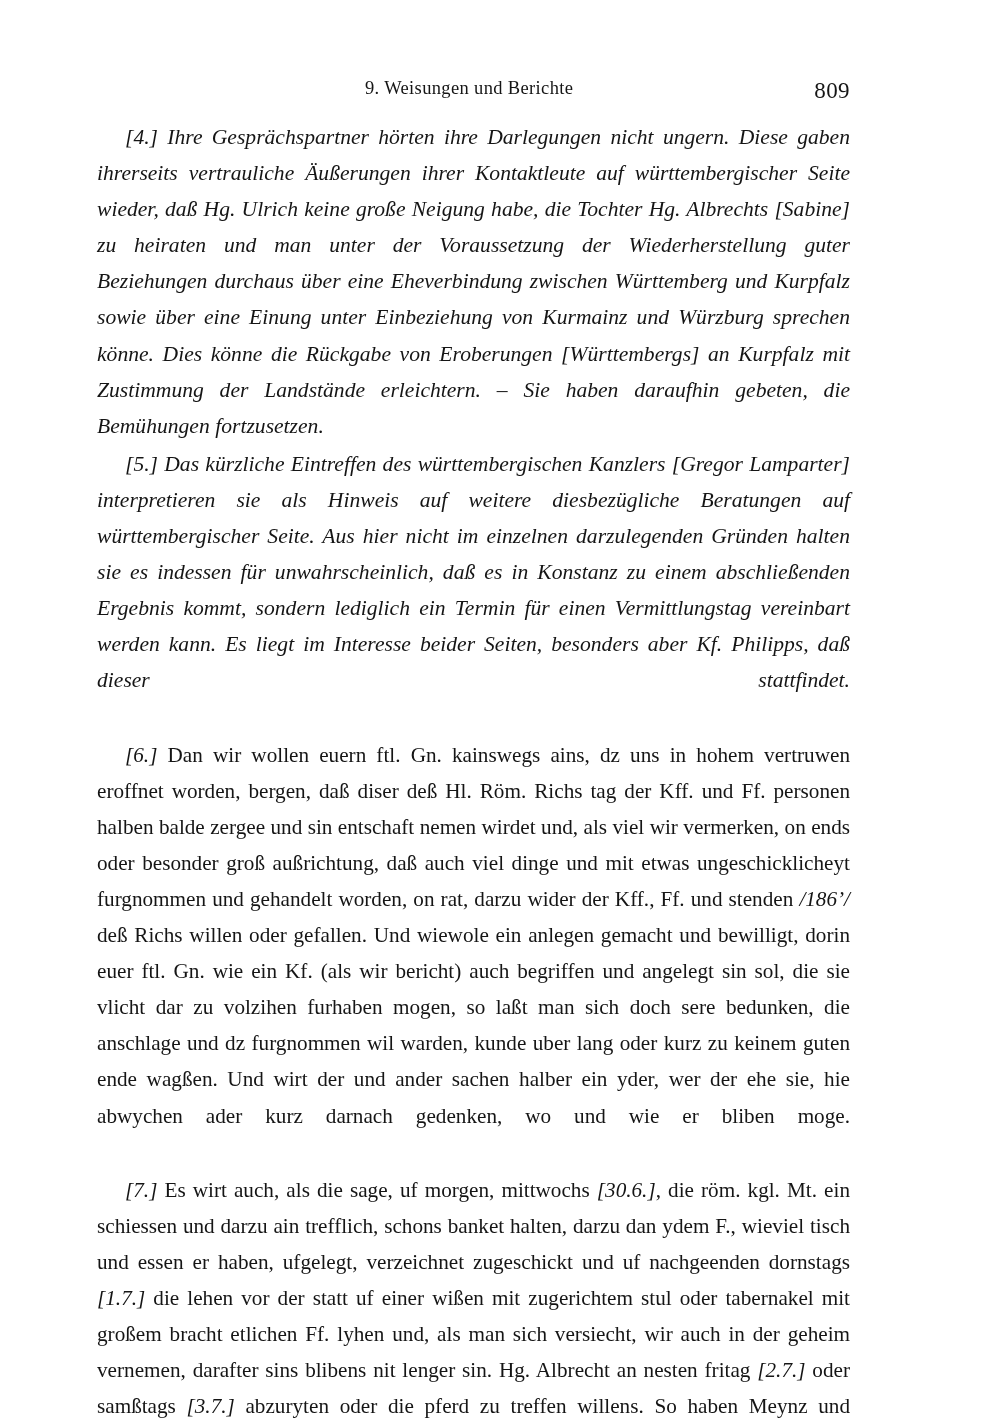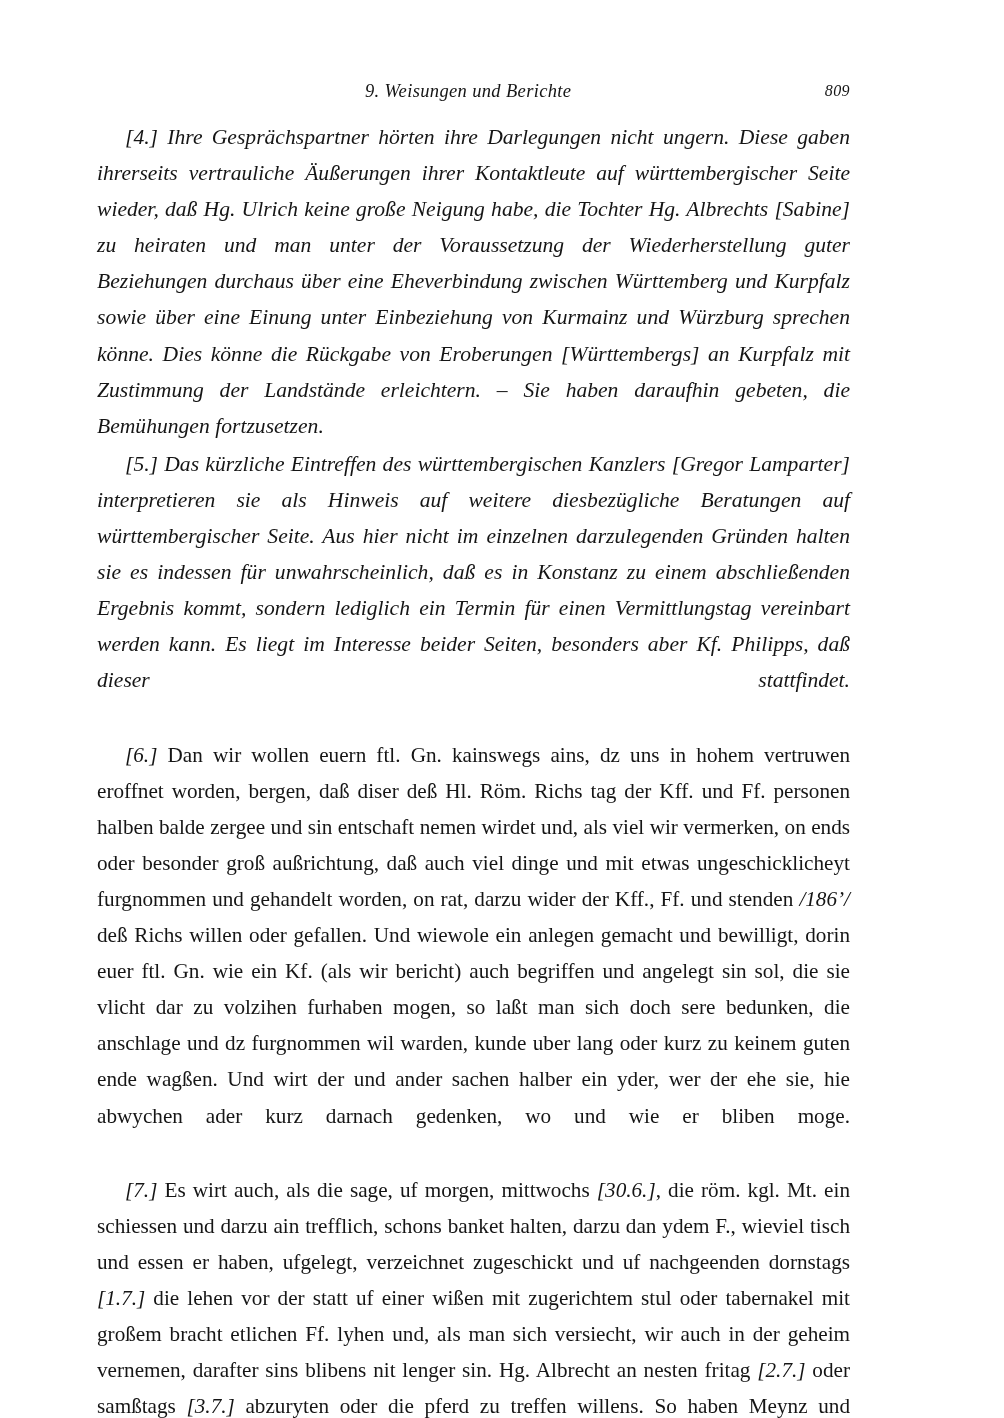--- a/index.html
+++ b/index.html
@@ -23,32 +23,31 @@
   }
 
   
   .running-head {
     position: absolute;
     left: 95px;
     top: 78px;
     width: 755px;
     height: 26px;
     display: flex;
-    align-items: center;
+    align-items: flex-start;
     justify-content: space-between;
-    font-style: italic;
   }
   .rh-title {
     font-size: 18.5px;
     letter-spacing: 0.35px;
     white-space: nowrap;
     margin-left: 270px;
   }
   .rh-folio {
-    font-size: 16px;
+    font-size: 23px;
     letter-spacing: 0.4px;
   }
 
   
   .textblock {
     position: absolute;
     left: 95px;
     top: 117px;
     width: 757px;
   }

